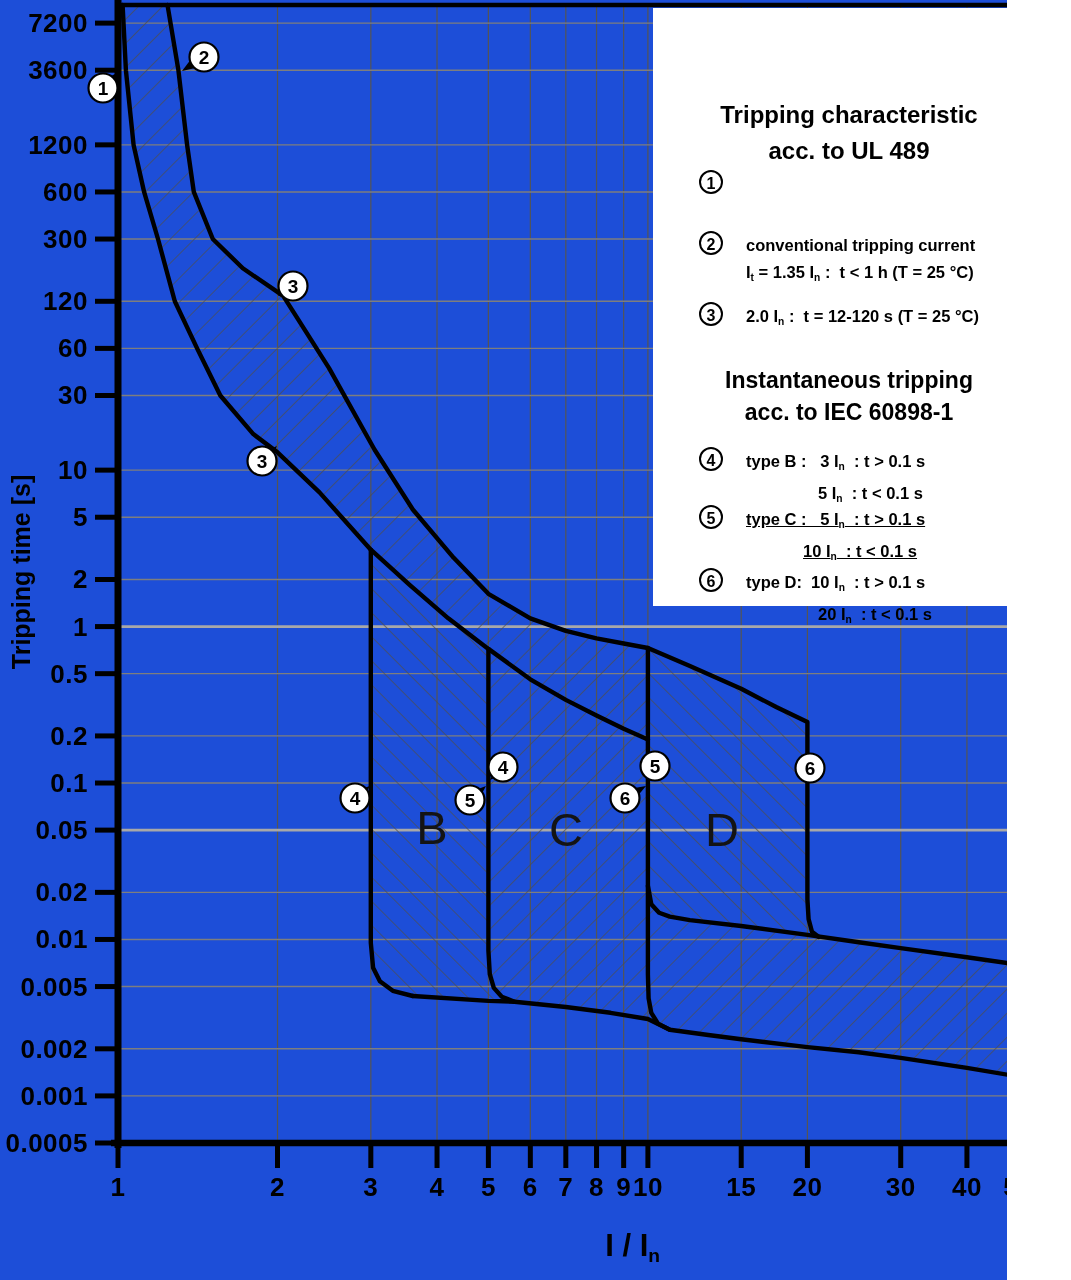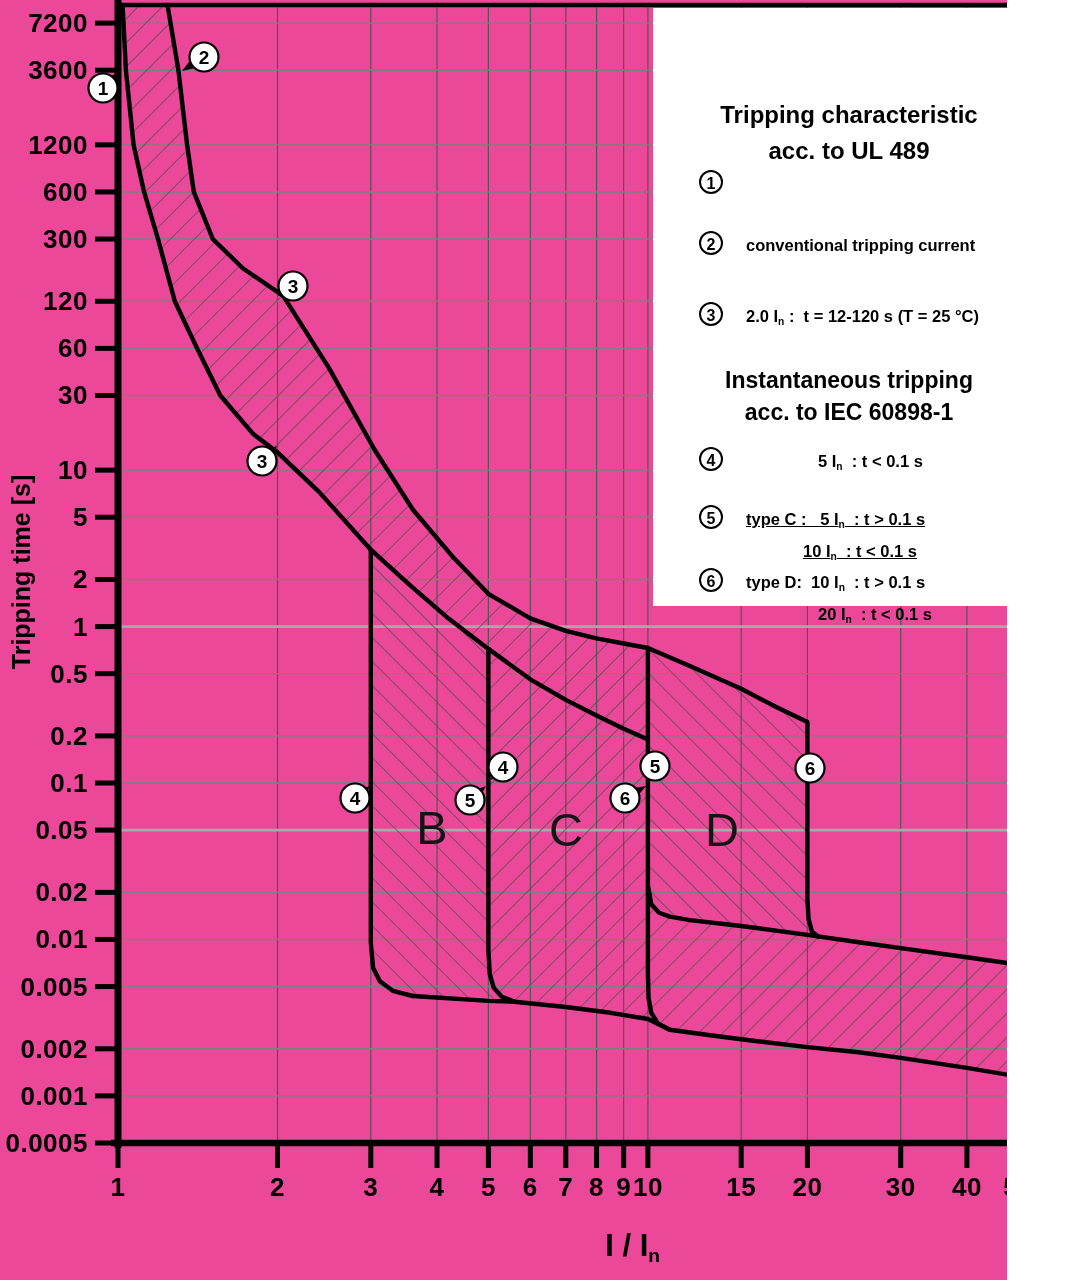--- a/index.html
+++ b/index.html
@@ -1,16 +1,16 @@
 <!DOCTYPE html>
 <html><head>
 <meta charset="utf-8">
 <style>
   html,body{margin:0;padding:0;background:#fff;}
-  .stage{position:relative;width:1007px;height:1280px;background:#ec4899;overflow:hidden;
+  .stage{position:relative;width:1007px;height:1280px;background:#1d4ed8;overflow:hidden;
          font-family:"Liberation Sans",sans-serif;color:#000;}
   .stage svg{position:absolute;left:0;top:0;}
   sub{font-size:0.62em;vertical-align:-0.3em;}
 
   
   .ytitle{position:absolute;left:7px;top:902px;width:660px;transform:rotate(-90deg);
           transform-origin:0 0;font-size:25px;font-weight:700;text-align:center;white-space:nowrap;}
   .xtitle{position:absolute;left:470px;top:1228px;width:190px;text-align:right;
           font-size:31px;font-weight:700;}
   .vfoot{position:absolute;left:1050px;top:1140px;width:175px;transform:rotate(-90deg);
@@ -251,32 +251,34 @@
 
   <div class="legend">
     <div class="lg-title t1">Tripping characteristic</div>
     <div class="lg-title t2">acc. to UL 489</div>
 
     <div class="lg-circle c-it1">1</div>
 
     <div class="lg-circle c-it2">2</div>
     <div class="lg-tx tx-it2">
       <div>conventional tripping current</div>
+      <div>I<sub>t</sub> = 1.35 I<sub>n</sub> :&nbsp; t &lt; 1 h (T = 25 °C)</div>
     </div>
 
     <div class="lg-circle c-it3">3</div>
     <div class="lg-tx tx-it3">
       <div>2.0 I<sub>n</sub> :&nbsp; t = 12-120 s (T = 25 °C)</div>
     </div>
 
     <div class="lg-sub s1">Instantaneous tripping</div>
     <div class="lg-sub s2">acc. to IEC 60898-1</div>
 
     <div class="lg-circle c-it4">4</div>
     <div class="lg-tx tx-it4">
+      <div>type B :&nbsp;&nbsp; 3 I<sub>n</sub>&nbsp; : t &gt; 0.1 s</div>
       <div class="pad4">5 I<sub>n</sub>&nbsp; : t &lt; 0.1 s</div>
     </div>
 
     <div class="lg-circle c-it5">5</div>
     <div class="lg-tx tx-it5">
       <div>type C :&nbsp;&nbsp; 5 I<sub>n</sub>&nbsp; : t &gt; 0.1 s</div>
       <div class="pad5">10 I<sub>n</sub>&nbsp; : t &lt; 0.1 s</div>
     </div>
 
     <div class="lg-circle c-it6">6</div>

